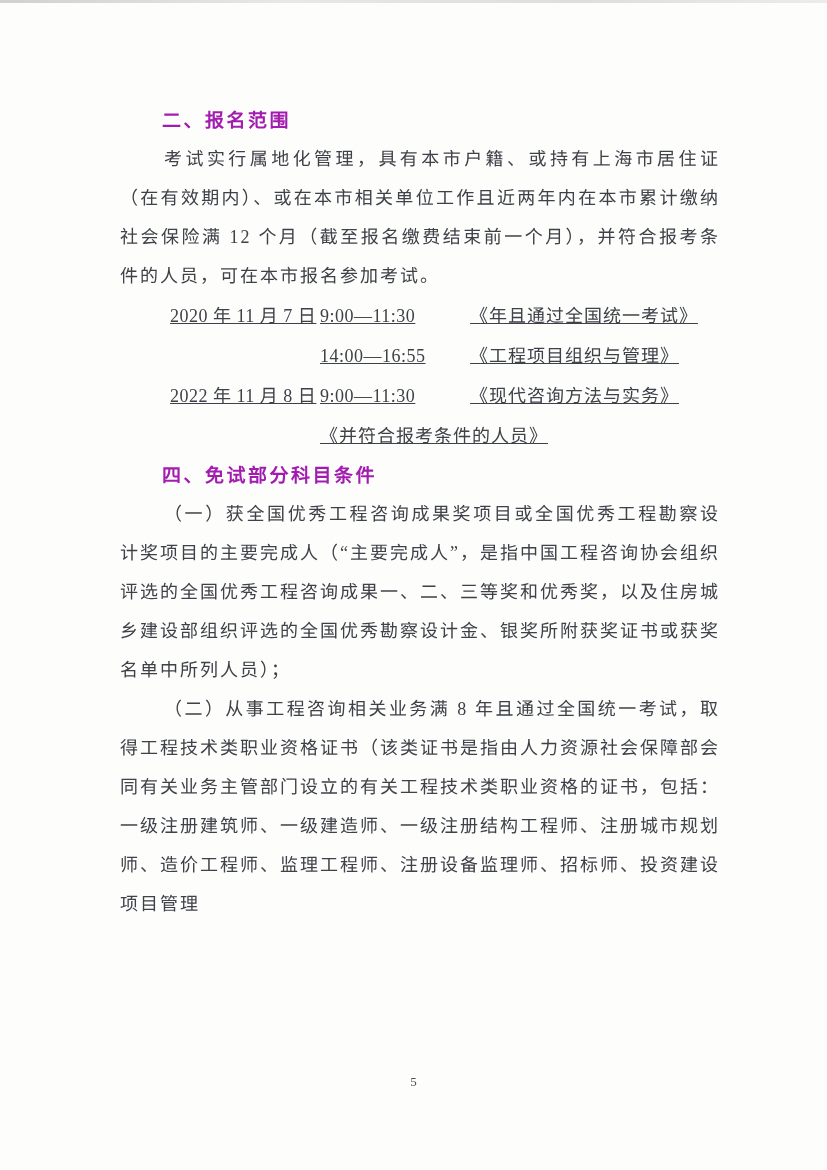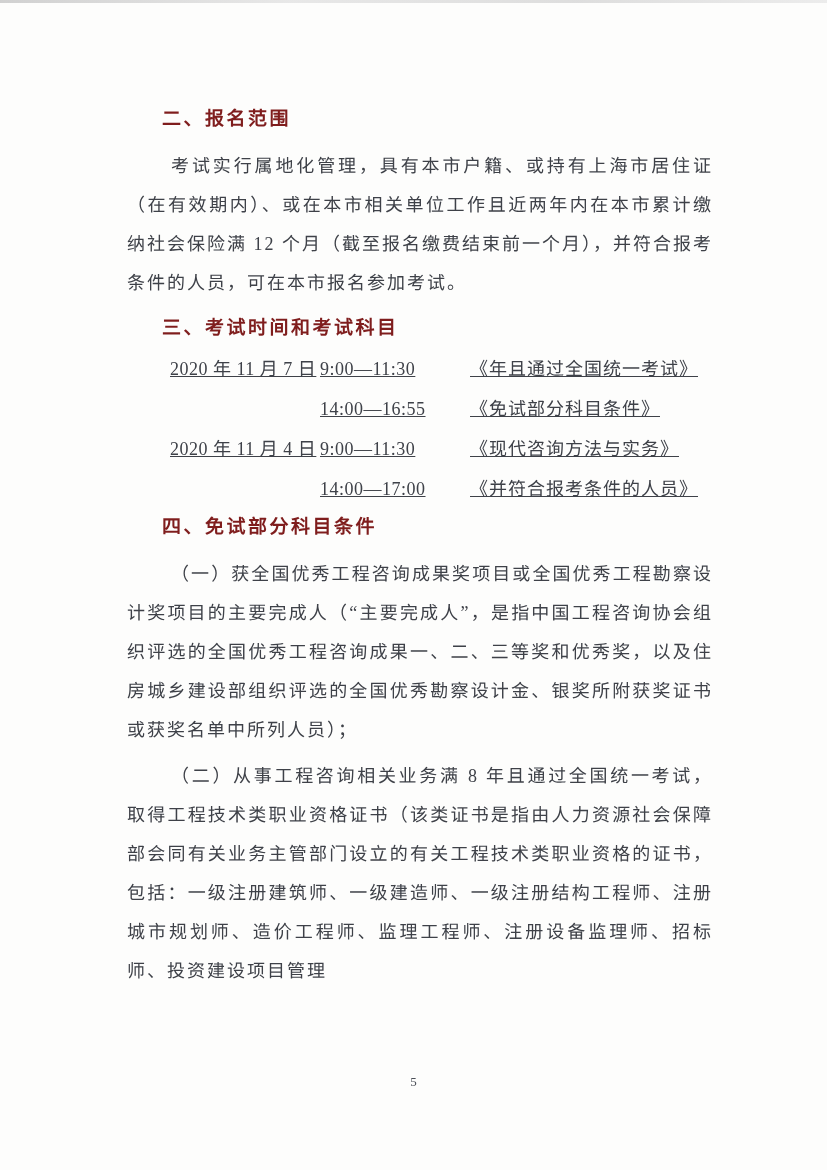--- a/index.html
+++ b/index.html
@@ -33,26 +33,25 @@
     left: 120px;
     top: 101px;
     width: 600px;
   }
   .heading {
     margin: 0;
     font-size: 19px;
     line-height: 39px;
     font-weight: bold;
     letter-spacing: 2.5px;
-    color: #7f1d1d;
+    color: #a21caf;
     text-indent: 42px;
-    font-family: Liberation Mono, monospace;
   }
   .para {
-    margin: 7px;
+    margin: 0;
     font-size: 18px;
     line-height: 39px;
     letter-spacing: 2px;
     text-align: justify;
     text-justify: inter-character;
     text-indent: 44px;
     word-break: break-all;
   }
   .para .bold-run {
     font-weight: bold;
@@ -105,41 +104,39 @@
 
 <div class="page">
 
   <div class="scan-edge"></div>
 
   <main class="content">
 
     <h2 class="heading">二、报名范围</h2>
     <p class="para">考试实行属地化管理，具有本市户籍、或持有上海市居住证（在有效期内）、或在本市相关单位工作且近两年内在本市累计缴纳社会保险满 12 个月（截至报名缴费结束前一个月），并符合报考条件的人员，可在本市报名参加考试。</p>
 
-    <h2 class="heading">三、考试时间和考试科目</h2>
 
     <div class="schedule">
       <div class="schedule-row">
         <span class="col-date">2020 年 11 月 7 日</span>
         <span class="col-time">9:00—11:30</span>
         <span class="col-subject">《年且通过全国统一考试》</span>
       </div>
       <div class="schedule-row">
         <span class="col-date"></span>
         <span class="col-time">14:00—16:55</span>
-        <span class="col-subject">《免试部分科目条件》</span>
+        <span class="col-subject">《工程项目组织与管理》</span>
       </div>
       <div class="schedule-row">
-        <span class="col-date">2020 年 11 月 4 日</span>
+        <span class="col-date">2022 年 11 月 8 日</span>
         <span class="col-time">9:00—11:30</span>
         <span class="col-subject">《现代咨询方法与实务》</span>
       </div>
       <div class="schedule-row">
         <span class="col-date"></span>
-        <span class="col-time">14:00—17:00</span>
         <span class="col-subject">《并符合报考条件的人员》</span>
       </div>
     </div>
 
     <h2 class="heading">四、免试部分科目条件</h2>
 
 
     <p class="para">（一）获全国优秀工程咨询成果奖项目或全国优秀工程勘察设计奖项目的主要完成人（“主要完成人”，是指中国工程咨询协会组织评选的全国优秀工程咨询成果一、二、三等奖和优秀奖，以及住房城乡建设部组织评选的全国优秀勘察设计金、银奖所附获奖证书或获奖名单中所列人员）；</p>
 
     <p class="para">（二）从事工程咨询相关业务满 8 年且通过全国统一考试，取得工程技术类职业资格证书（该类证书是指由人力资源社会保障部会同有关业务主管部门设立的有关工程技术类职业资格的证书，包括：一级注册建筑师、一级建造师、一级注册结构工程师、注册城市规划师、造价工程师、监理工程师、注册设备监理师、招标师、投资建设项目管理</p>

